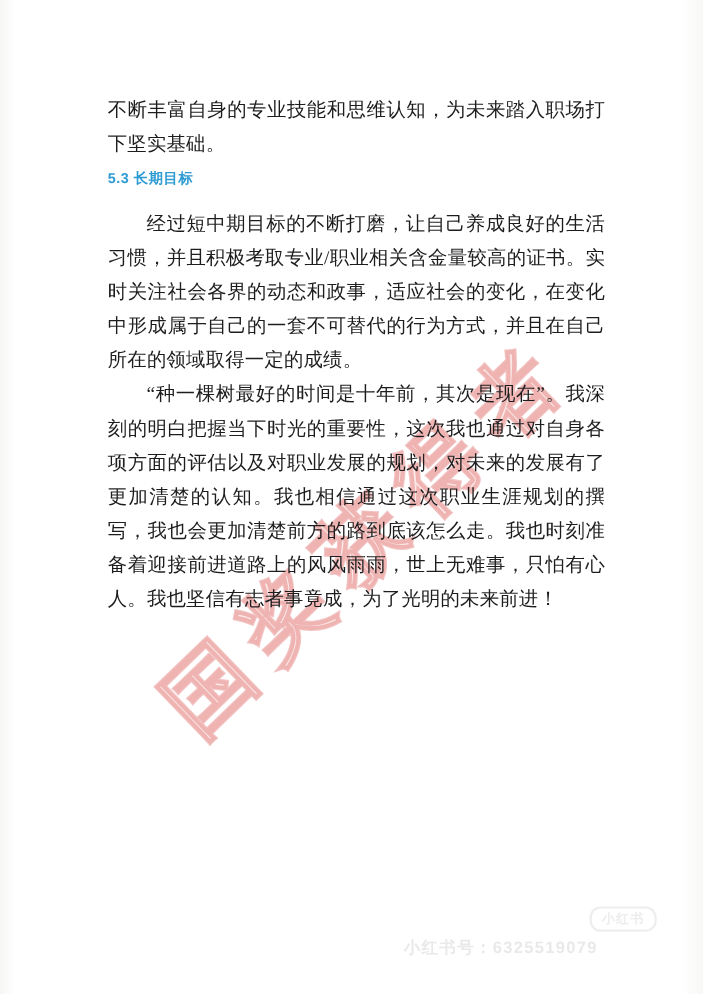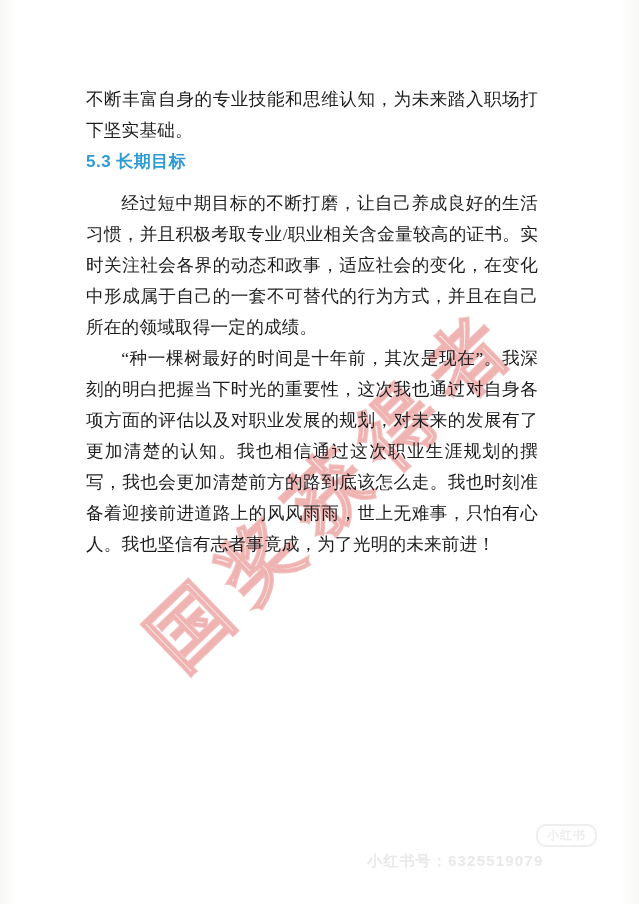--- a/index.html
+++ b/index.html
@@ -9,38 +9,38 @@
     font-family: "Liberation Serif", "DejaVu Serif", serif;
     overflow: hidden;
   }
   .sheet {
     position: relative;
     width: 639px; height: 904px;
     background: linear-gradient(90deg, #f6f6f5 0px, #ffffff 14px, #ffffff 620px, #f8f8f7 639px);
   }
   .content {
     position: absolute;
-    left: 86px; top: 84px;
+    left: 98px; top: 84px;
     width: 452px;
   }
   .body-para {
     margin: 0;
     font-size: 17.6px;
     line-height: 31px;
     color: #1d1d1f;
     text-align: justify;
     text-justify: inter-ideograph;
     letter-spacing: 0.2px;
   }
   .indent { text-indent: 2em; }
   .heading {
     margin: 0;
     font-family: "Liberation Sans", "DejaVu Sans", sans-serif;
     font-weight: bold;
-    font-size: 17px;
+    font-size: 13px;
     line-height: 26px;
     letter-spacing: 0.5px;
   }
   .heading-blue { color: #2e9bd3; margin-top: 3px; margin-bottom: 13px; }
   .heading-red  { color: #dc2b23; margin-top: 10px; margin-bottom: 11px; }
 
   
   .stamp-watermark {
     position: absolute;
     left: 95px; top: 435px;

